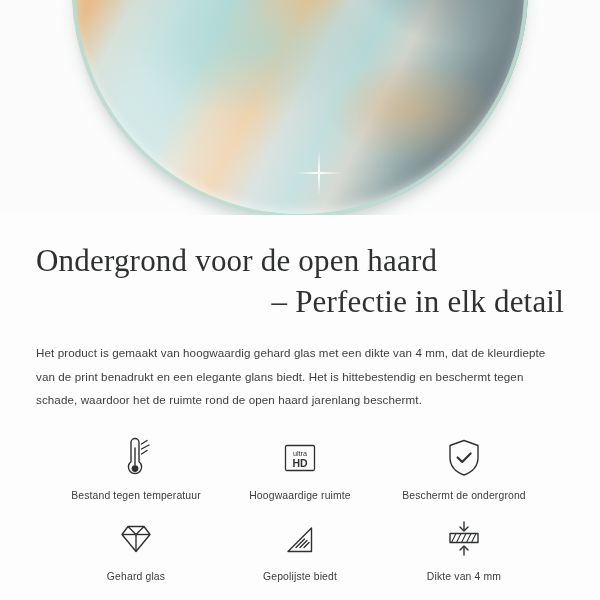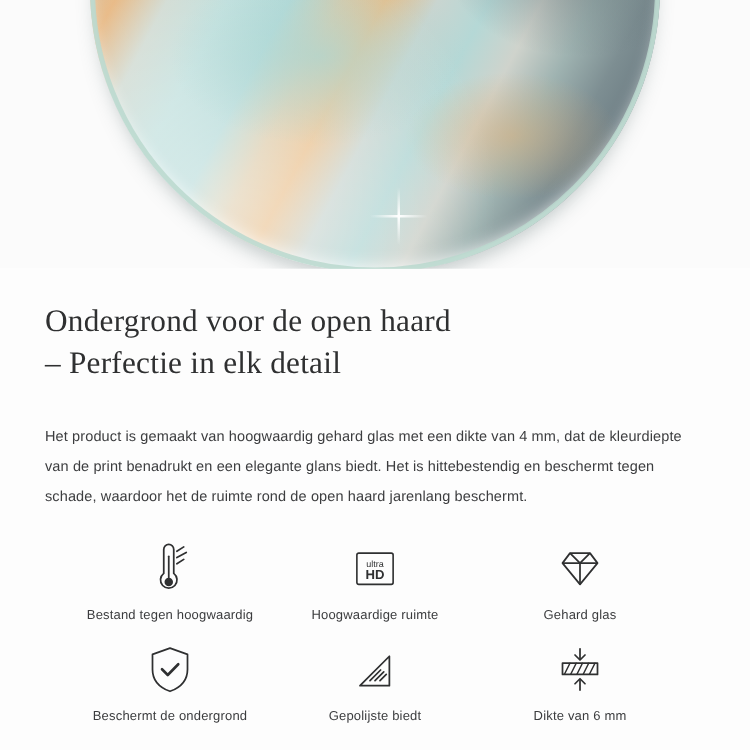--- a/index.html
+++ b/index.html
@@ -122,30 +122,30 @@
   }
 
   
   .content {
     padding: 0 36px;
     box-sizing: border-box;
   }
   .headline {
     margin: 26px 0 0 0;
     font-family: "Liberation Serif", serif;
-    font-size: 25px;
+    font-size: 31px;
     line-height: 1.32;
     font-weight: 400;
     color: #2f3031;
     letter-spacing: 0.2px;
   }
-  .headline .line2 { display: block; }
+  .headline .line2 { display: block; text-align: right; }
 
   .body-text {
-    margin: 31px 0 0 0;
+    margin: 18px 0 0 0;
     font-size: 11.6px;
     line-height: 2.05;
     color: #3c3d3f;
     max-width: 536px;
     letter-spacing: 0.1px;
   }
 
   
   .features {
     margin-top: 22px;
@@ -203,54 +203,54 @@
         <div class="feature-icon">
           <svg width="38" height="44" viewBox="0 0 38 44" fill="none" stroke="#2f3031" stroke-width="1.4" stroke-linecap="round">
             <path d="M14 6.5a4 4 0 0 1 8 0v19.2a6.6 6.6 0 1 1-8 0z"></path>
             <line x1="18" y1="12" x2="18" y2="29"></line>
             <circle cx="18" cy="32.6" r="3.4" fill="#2f3031" stroke="none"></circle>
             <line x1="24.5" y1="8" x2="30" y2="4.5"></line>
             <line x1="24.5" y1="13" x2="32" y2="9"></line>
             <line x1="24.5" y1="18" x2="30" y2="14.5"></line>
           </svg>
         </div>
-        <div class="feature-label">Bestand tegen hoogwaardig</div>
+        <div class="feature-label">Bestand tegen temperatuur</div>
       </div>
 
       <div class="feature">
         <div class="feature-icon">
           <svg width="40" height="40" viewBox="0 0 40 40" fill="none" stroke="#2f3031" stroke-width="1.3">
             <rect x="5.5" y="7.5" width="29" height="25" rx="1.5"></rect>
             <text x="20" y="18.4" font-family="Liberation Sans, sans-serif" font-size="7.2" fill="#2f3031" stroke="none" text-anchor="middle">ultra</text>
             <text x="20" y="28.6" font-family="Liberation Sans, sans-serif" font-size="10.5" font-weight="bold" fill="#2f3031" stroke="none" text-anchor="middle">HD</text>
           </svg>
         </div>
         <div class="feature-label">Hoogwaardige ruimte</div>
+      </div>
+
+      <div class="feature">
+        <div class="feature-icon">
+          <svg width="40" height="44" viewBox="0 0 40 44" fill="none" stroke="#2f3031" stroke-width="1.4" stroke-linejoin="round">
+            <path d="M20 4.5 34 9.5v12c0 9-6 14.6-14 17.5C12 36.1 6 30.5 6 21.5v-12z"></path>
+            <path d="M13.6 21.4l4.6 4.6 8.4-8.6" stroke-width="2.1" stroke-linecap="round"></path>
+          </svg>
+        </div>
+        <div class="feature-label">Beschermt de ondergrond</div>
       </div>
 
       <div class="feature">
         <div class="feature-icon">
           <svg width="44" height="40" viewBox="0 0 44 40" fill="none" stroke="#2f3031" stroke-width="1.4" stroke-linejoin="round">
             <path d="M8 15.5 14 7.5h16l6 8-14 17z"></path>
             <path d="M8 15.5h28"></path>
             <path d="M14 7.5l8 8 8-8"></path>
             <path d="M22 15.5v17"></path>
           </svg>
         </div>
         <div class="feature-label">Gehard glas</div>
-      </div>
-
-      <div class="feature">
-        <div class="feature-icon">
-          <svg width="40" height="44" viewBox="0 0 40 44" fill="none" stroke="#2f3031" stroke-width="1.4" stroke-linejoin="round">
-            <path d="M20 4.5 34 9.5v12c0 9-6 14.6-14 17.5C12 36.1 6 30.5 6 21.5v-12z"></path>
-            <path d="M13.6 21.4l4.6 4.6 8.4-8.6" stroke-width="2.1" stroke-linecap="round"></path>
-          </svg>
-        </div>
-        <div class="feature-label">Beschermt de ondergrond</div>
       </div>
 
       <div class="feature">
         <div class="feature-icon">
           <svg width="40" height="40" viewBox="0 0 40 40" fill="none" stroke="#2f3031" stroke-width="1.4" stroke-linecap="round" stroke-linejoin="round">
             <path d="M8 32.5 31.5 9V32.5z"></path>
             <line x1="16" y1="28.5" x2="24.5" y2="20"></line>
             <line x1="20" y1="28.5" x2="27" y2="21.5"></line>
             <line x1="24" y1="28.5" x2="29" y2="23.5"></line>
           </svg>
@@ -262,18 +262,18 @@
         <div class="feature-icon">
           <svg width="44" height="44" viewBox="0 0 44 44" fill="none" stroke="#2f3031" stroke-width="1.4" stroke-linecap="round" stroke-linejoin="round">
             <line x1="22" y1="5" x2="22" y2="13"></line>
             <path d="M18 10l4 4 4-4"></path>
             <rect x="8" y="16.5" width="28" height="9"></rect>
             <path d="M9.5 25.5 14 16.5M14.5 25.5 19 16.5M19.5 25.5 24 16.5M24.5 25.5 29 16.5M29.5 25.5 34 16.5" stroke-width="1.1"></path>
             <line x1="22" y1="38" x2="22" y2="30"></line>
             <path d="M18 33l4-4 4 4"></path>
           </svg>
         </div>
-        <div class="feature-label">Dikte van 6 mm</div>
+        <div class="feature-label">Dikte van 4 mm</div>
       </div>
 
     </div>
   </div>
 </div>
 
 </body></html>

